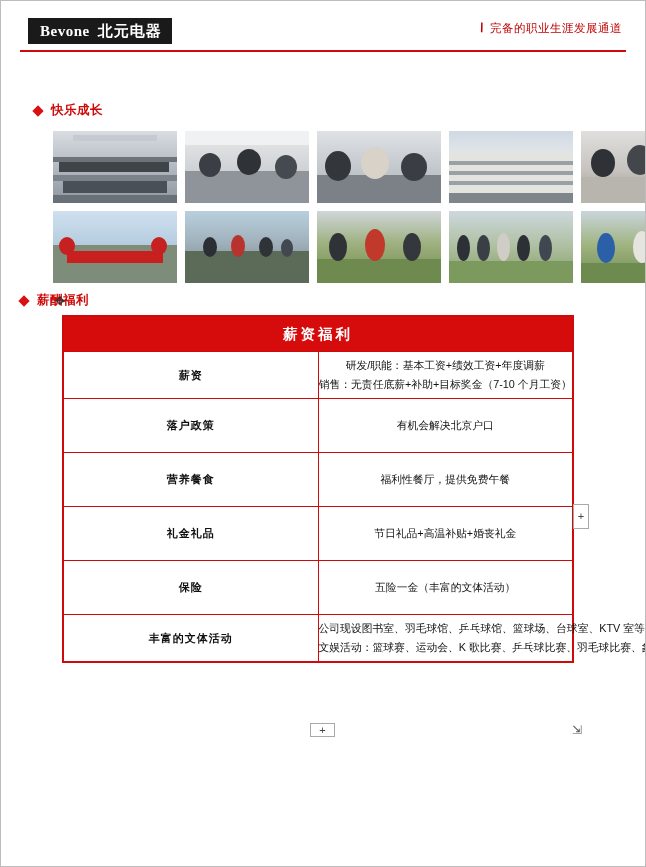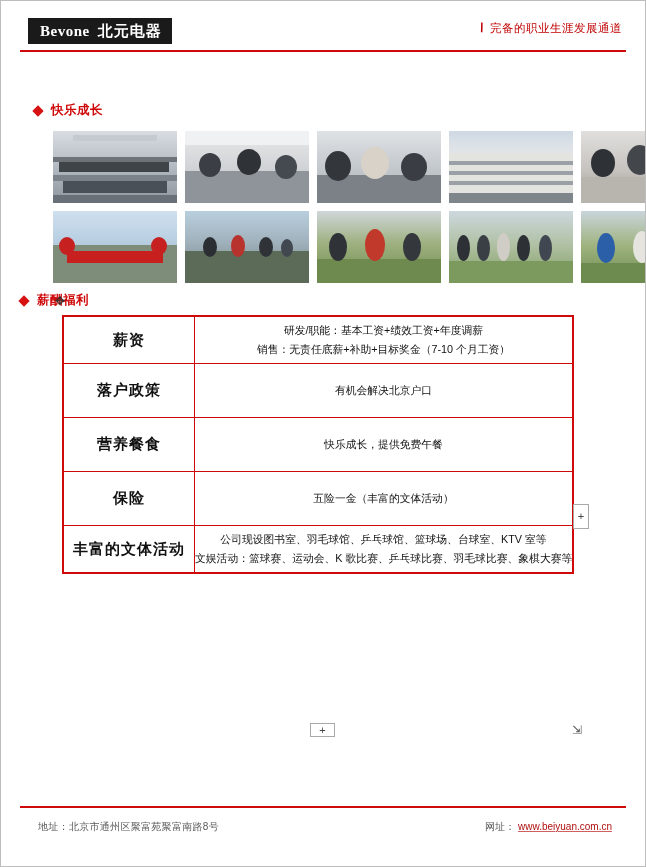--- a/index.html
+++ b/index.html
@@ -124,21 +124,21 @@
     color: #ffffff;
     font-size: 14.5px;
     font-weight: bold;
     text-align: center;
     height: 35px;
     letter-spacing: 3px;
   }
   td.k {
     width: 131px;
     text-align: center;
-    font-size: 15px;
+    font-size: 11px;
     font-weight: bold;
     color: #111;
     letter-spacing: 1px;
     margin-top: 8px;
   }
   td.v {
     text-align: center;
     font-size: 10.8px;
     color: #111;
     padding: 6px 6px;
@@ -318,55 +318,56 @@
   <div class="section-title" id="title-benefits">
     <span class="diamond"></span>
     <span class="label">薪酬福利</span>
   </div>
 
   <div id="handle-move">✥</div>
 
   <div class="tbl-wrap">
     <table class="benefits">
       <tbody>
+          <tr>
+        <th class="tbl-head" colspan="2">薪资福利</th>
+      </tr>
       <tr class="r2">
         <td class="k">薪资</td>
         <td class="v">
           <span class="ln">研发/职能：基本工资+绩效工资+年度调薪</span>
           <span class="ln">销售：无责任底薪+补助+目标奖金（7-10 个月工资）</span>
         </td>
       </tr>
       <tr class="r">
         <td class="k">落户政策</td>
         <td class="v">有机会解决北京户口</td>
       </tr>
       <tr class="r">
         <td class="k">营养餐食</td>
-        <td class="v">快乐成长，提供免费午餐</td>
+        <td class="v">福利性餐厅，提供免费午餐</td>
+      </tr>
+      <tr class="r">
+        <td class="k">礼金礼品</td>
+        <td class="v">节日礼品+高温补贴+婚丧礼金</td>
       </tr>
       <tr class="r">
         <td class="k">保险</td>
         <td class="v">五险一金（丰富的文体活动）</td>
       </tr>
       <tr class="r2">
         <td class="k">丰富的文体活动</td>
         <td class="v">
           <span class="ln">公司现设图书室、羽毛球馆、乒乓球馆、篮球场、台球室、KTV 室等</span>
           <span class="ln">文娱活动：篮球赛、运动会、K 歌比赛、乒乓球比赛、羽毛球比赛、象棋大赛等</span>
         </td>
       </tr>
     </tbody>
       </table>
   </div>
 
   <div class="handle" id="handle-right">+</div>
   <div class="handle" id="handle-bottom">+</div>
   <div id="handle-resize">⇲</div>
 
-  <div class="footer">
-    <div class="footer-addr">地址：北京市通州区聚富苑聚富南路8号</div>
-    <div class="footer-site">
-      <span>网址：</span><span class="url">www.beiyuan.com.cn</span>
-    </div>
-  </div>
 
   <div class="pg-border"></div>
 </div>
 
 </body></html>

